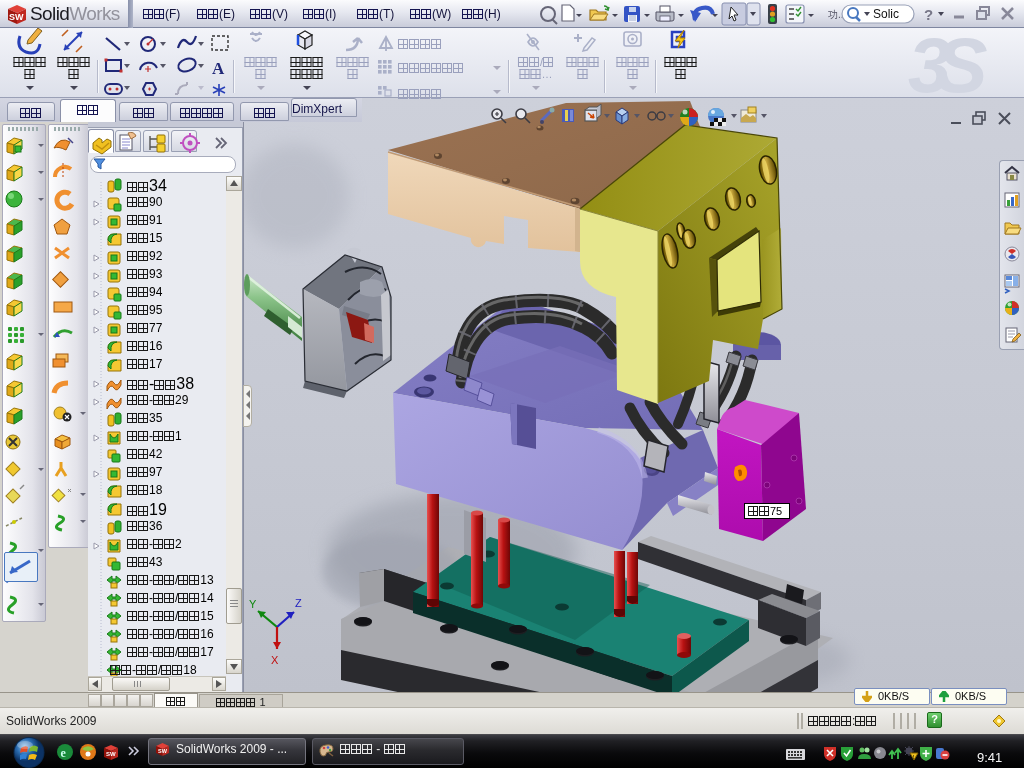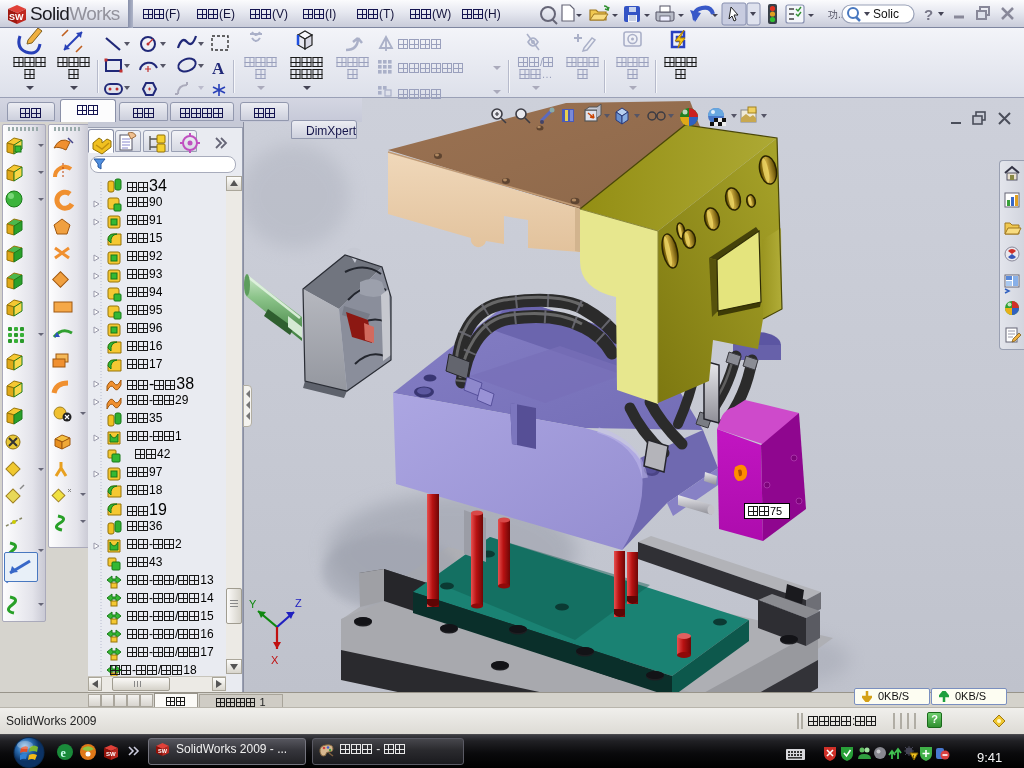--- a/index.html
+++ b/index.html
@@ -442,20 +442,21 @@
       </g>
 <path d="M462,8 l11,11 M473,8 l-11,11" stroke="#889" stroke-width="2.5"></path>
 </svg>
 </div>
 <div class="ab" style="left:0;top:28px;width:1024px;height:70px;background:linear-gradient(180deg,#f3f4f9,#dde0ea);border-bottom:1px solid #9aa0b6">
 <div class="sep" style="left:97px"></div>
 <div class="sep" style="left:233px"></div>
 <div class="sep" style="left:508px"></div>
 <div class="sep" style="left:604px"></div>
 <div class="sep" style="left:655px"></div>
+<div class="ab" style="left:908px;top:-8px;font-size:78px;font-weight:bold;font-style:italic;color:#d2d6e2;letter-spacing:-16px">3S</div>
 <svg class="ab" style="left:0;top:0" width="1024" height="70" viewBox="0 0 1024 70">
 <path d="M20,8 q-4,12 6,16 q12,4 14,-8" fill="none" stroke="#2840b8" stroke-width="3"></path>
       <path d="M28,12 l10,-12 4,3 -10,12 -5,1 Z" fill="#f0b040" stroke="#806020" stroke-width="1"></path>
 <path d="M64,22 l18,-18" stroke="#2840b8" stroke-width="2"></path>
       <path d="M64,22 l6,-1 -5,-5 Z M82,4 l-6,1 5,5 Z" fill="#2840b8"></path>
       <path d="M62,8 l6,-6 M76,24 l6,-6" stroke="#c06020" stroke-width="1.6"></path>
 <path d="M106,10 L120,22" stroke="#202878" stroke-width="2.2"></path>
       <path d="M124,14 l3,4 3,-4 Z" fill="#556"></path>
 <circle cx="148" cy="16" r="7" fill="none" stroke="#202878" stroke-width="2"></circle>
       <circle cx="148" cy="16" r="1.5" fill="#c03030"></circle>
@@ -563,21 +564,21 @@
     </svg>
 <div class="ab" style="left:681px;top:28px;transform:translateX(-50%);font-size:11px;white-space:nowrap;color:#111"><i class="c"></i><i class="c"></i><i class="c"></i></div>
     <div class="ab" style="left:681px;top:40px;transform:translateX(-50%);font-size:11px;white-space:nowrap;color:#111"><i class="c"></i></div>
 </div>
 <div class="ab" style="left:0;top:98px;width:362px;height:24px;background:linear-gradient(180deg,#d4d6e2,#c6c9d8)">
 <div class="ab" style="left:7px;background:linear-gradient(180deg,#ecedf3,#cdd0dd);border:1px solid #9298ae;height:19px;top:4px;width:48px;border-radius:3px 3px 0 0;text-align:center;font-size:12px;color:#15154a;padding-top:3px"><i class="c nv"></i><i class="c nv"></i></div>
 <div class="ab" style="left:60px;background:#fcfcfd;border:1px solid #8a90a8;border-bottom:none;height:23px;top:1px;z-index:3;width:56px;border-radius:3px 3px 0 0;text-align:center;font-size:12px;color:#15154a;padding-top:3px"><i class="c nv"></i><i class="c nv"></i></div>
 <div class="ab" style="left:119px;background:linear-gradient(180deg,#ecedf3,#cdd0dd);border:1px solid #9298ae;height:19px;top:4px;width:49px;border-radius:3px 3px 0 0;text-align:center;font-size:12px;color:#15154a;padding-top:3px"><i class="c nv"></i><i class="c nv"></i></div>
 <div class="ab" style="left:170px;background:linear-gradient(180deg,#ecedf3,#cdd0dd);border:1px solid #9298ae;height:19px;top:4px;width:64px;border-radius:3px 3px 0 0;text-align:center;font-size:12px;color:#15154a;padding-top:3px"><i class="c nv"></i><i class="c nv"></i><i class="c nv"></i><i class="c nv"></i></div>
 <div class="ab" style="left:240px;background:linear-gradient(180deg,#ecedf3,#cdd0dd);border:1px solid #9298ae;height:19px;top:4px;width:49px;border-radius:3px 3px 0 0;text-align:center;font-size:12px;color:#15154a;padding-top:3px"><i class="c nv"></i><i class="c nv"></i></div>
-<div class="ab" style="left:291px;background:linear-gradient(180deg,#ecedf3,#cdd0dd);border:1px solid #9298ae;height:19px;top:22px;width:66px;border-radius:3px 3px 0 0;text-align:right;font-size:12px;color:#15154a;padding-top:3px"><b class="t">DimXpert</b></div>
+<div class="ab" style="left:291px;background:linear-gradient(180deg,#ecedf3,#cdd0dd);border:1px solid #9298ae;height:19px;top:0;width:66px;border-radius:3px 3px 0 0;text-align:left;font-size:12px;color:#15154a;padding-top:3px"><b class="t">DimXpert</b></div>
 </div>
 <div class="ab" style="left:0;top:122px;width:243px;height:570px;background:#d6d4ce"></div>
 <div class="ab" style="left:2px;top:124px;width:44px;height:498px;background:linear-gradient(90deg,#fdfdfe,#e3e3ea 70%,#c9c9d4);border:1px solid #aab;border-radius:2px"></div>
 <div class="ab" style="left:8px;top:127px;width:30px;height:4px;background:repeating-linear-gradient(90deg,#9aa 0 2px,transparent 2px 4px)"></div>
 <div class="ab" style="left:48px;top:124px;width:42px;height:424px;background:linear-gradient(90deg,#fdfdfe,#e3e3ea 70%,#c9c9d4);border:1px solid #aab;border-radius:2px"></div>
 <div class="ab" style="left:54px;top:127px;width:28px;height:4px;background:repeating-linear-gradient(90deg,#9aa 0 2px,transparent 2px 4px)"></div>
 <svg class="ab" style="left:2px;top:132px" width="44" height="490" viewBox="0 0 44 490">
 <path d="M5,11 l7,-5 8,2 -7,5 Z" fill="#f5c832" stroke="#977508" stroke-width="1"></path>
 <path d="M5,11 l7,2 0,9 -7,-2 Z" fill="#e0a818" stroke="#977508" stroke-width="1"></path>
 <path d="M20,8 l0,9 -8,5 0,-9 Z" fill="#f8d848" stroke="#1c7a1c" stroke-width="1"></path>
@@ -770,28 +771,28 @@
     <rect x="23" y="497" width="6" height="5" fill="#f5c832" stroke="#977508"></rect>
 </svg>
 <div class="ab" style="left:127px;top:177px;font-size:16px;color:#000;white-space:nowrap"><i class="c"></i><i class="c"></i><b class="t">34</b></div>
 <div class="ab" style="left:127px;top:195px;font-size:12px;color:#000;white-space:nowrap"><i class="c"></i><i class="c"></i><b class="t">90</b></div>
 <div class="ab" style="left:127px;top:213px;font-size:12px;color:#000;white-space:nowrap"><i class="c"></i><i class="c"></i><b class="t">91</b></div>
 <div class="ab" style="left:127px;top:231px;font-size:12px;color:#000;white-space:nowrap"><i class="c"></i><i class="c"></i><b class="t">15</b></div>
 <div class="ab" style="left:127px;top:249px;font-size:12px;color:#000;white-space:nowrap"><i class="c"></i><i class="c"></i><b class="t">92</b></div>
 <div class="ab" style="left:127px;top:267px;font-size:12px;color:#000;white-space:nowrap"><i class="c"></i><i class="c"></i><b class="t">93</b></div>
 <div class="ab" style="left:127px;top:285px;font-size:12px;color:#000;white-space:nowrap"><i class="c"></i><i class="c"></i><b class="t">94</b></div>
 <div class="ab" style="left:127px;top:303px;font-size:12px;color:#000;white-space:nowrap"><i class="c"></i><i class="c"></i><b class="t">95</b></div>
-<div class="ab" style="left:127px;top:321px;font-size:12px;color:#000;white-space:nowrap"><i class="c"></i><i class="c"></i><b class="t">96</b></div>
+<div class="ab" style="left:127px;top:321px;font-size:12px;color:#000;white-space:nowrap"><i class="c"></i><i class="c"></i><b class="t">77</b></div>
 <div class="ab" style="left:127px;top:339px;font-size:12px;color:#000;white-space:nowrap"><i class="c"></i><i class="c"></i><b class="t">16</b></div>
 <div class="ab" style="left:127px;top:357px;font-size:12px;color:#000;white-space:nowrap"><i class="c"></i><i class="c"></i><b class="t">17</b></div>
 <div class="ab" style="left:127px;top:375px;font-size:16px;color:#000;white-space:nowrap"><i class="c"></i><i class="c"></i><b class="t">-</b><i class="c"></i><i class="c"></i><b class="t">38</b></div>
 <div class="ab" style="left:127px;top:393px;font-size:12px;color:#000;white-space:nowrap"><i class="c"></i><i class="c"></i><b class="t">-</b><i class="c"></i><i class="c"></i><b class="t">29</b></div>
 <div class="ab" style="left:127px;top:411px;font-size:12px;color:#000;white-space:nowrap"><i class="c"></i><i class="c"></i><b class="t">35</b></div>
 <div class="ab" style="left:127px;top:429px;font-size:12px;color:#000;white-space:nowrap"><i class="c"></i><i class="c"></i><b class="t">-</b><i class="c"></i><i class="c"></i><b class="t">1</b></div>
-<div class="ab" style="left:135px;top:447px;font-size:12px;color:#000;white-space:nowrap"><i class="c"></i><i class="c"></i><b class="t">42</b></div>
+<div class="ab" style="left:127px;top:447px;font-size:12px;color:#000;white-space:nowrap"><i class="c"></i><i class="c"></i><b class="t">42</b></div>
 <div class="ab" style="left:127px;top:465px;font-size:12px;color:#000;white-space:nowrap"><i class="c"></i><i class="c"></i><b class="t">97</b></div>
 <div class="ab" style="left:127px;top:483px;font-size:12px;color:#000;white-space:nowrap"><i class="c"></i><i class="c"></i><b class="t">18</b></div>
 <div class="ab" style="left:127px;top:501px;font-size:16px;color:#000;white-space:nowrap"><i class="c"></i><i class="c"></i><b class="t">19</b></div>
 <div class="ab" style="left:127px;top:519px;font-size:12px;color:#000;white-space:nowrap"><i class="c"></i><i class="c"></i><b class="t">36</b></div>
 <div class="ab" style="left:127px;top:537px;font-size:12px;color:#000;white-space:nowrap"><i class="c"></i><i class="c"></i><b class="t">-</b><i class="c"></i><i class="c"></i><b class="t">2</b></div>
 <div class="ab" style="left:127px;top:555px;font-size:12px;color:#000;white-space:nowrap"><i class="c"></i><i class="c"></i><b class="t">43</b></div>
 <div class="ab" style="left:127px;top:573px;font-size:12px;color:#000;white-space:nowrap"><i class="c"></i><i class="c"></i><b class="t">-</b><i class="c"></i><i class="c"></i><b class="t">/</b><i class="c"></i><i class="c"></i><b class="t">13</b></div>
 <div class="ab" style="left:127px;top:591px;font-size:12px;color:#000;white-space:nowrap"><i class="c"></i><i class="c"></i><b class="t">-</b><i class="c"></i><i class="c"></i><b class="t">/</b><i class="c"></i><i class="c"></i><b class="t">14</b></div>
 <div class="ab" style="left:127px;top:609px;font-size:12px;color:#000;white-space:nowrap"><i class="c"></i><i class="c"></i><b class="t">-</b><i class="c"></i><i class="c"></i><b class="t">/</b><i class="c"></i><i class="c"></i><b class="t">15</b></div>
 <div class="ab" style="left:127px;top:627px;font-size:12px;color:#000;white-space:nowrap"><i class="c"></i><i class="c"></i><b class="t">-</b><i class="c"></i><i class="c"></i><b class="t">/</b><i class="c"></i><i class="c"></i><b class="t">16</b></div>

